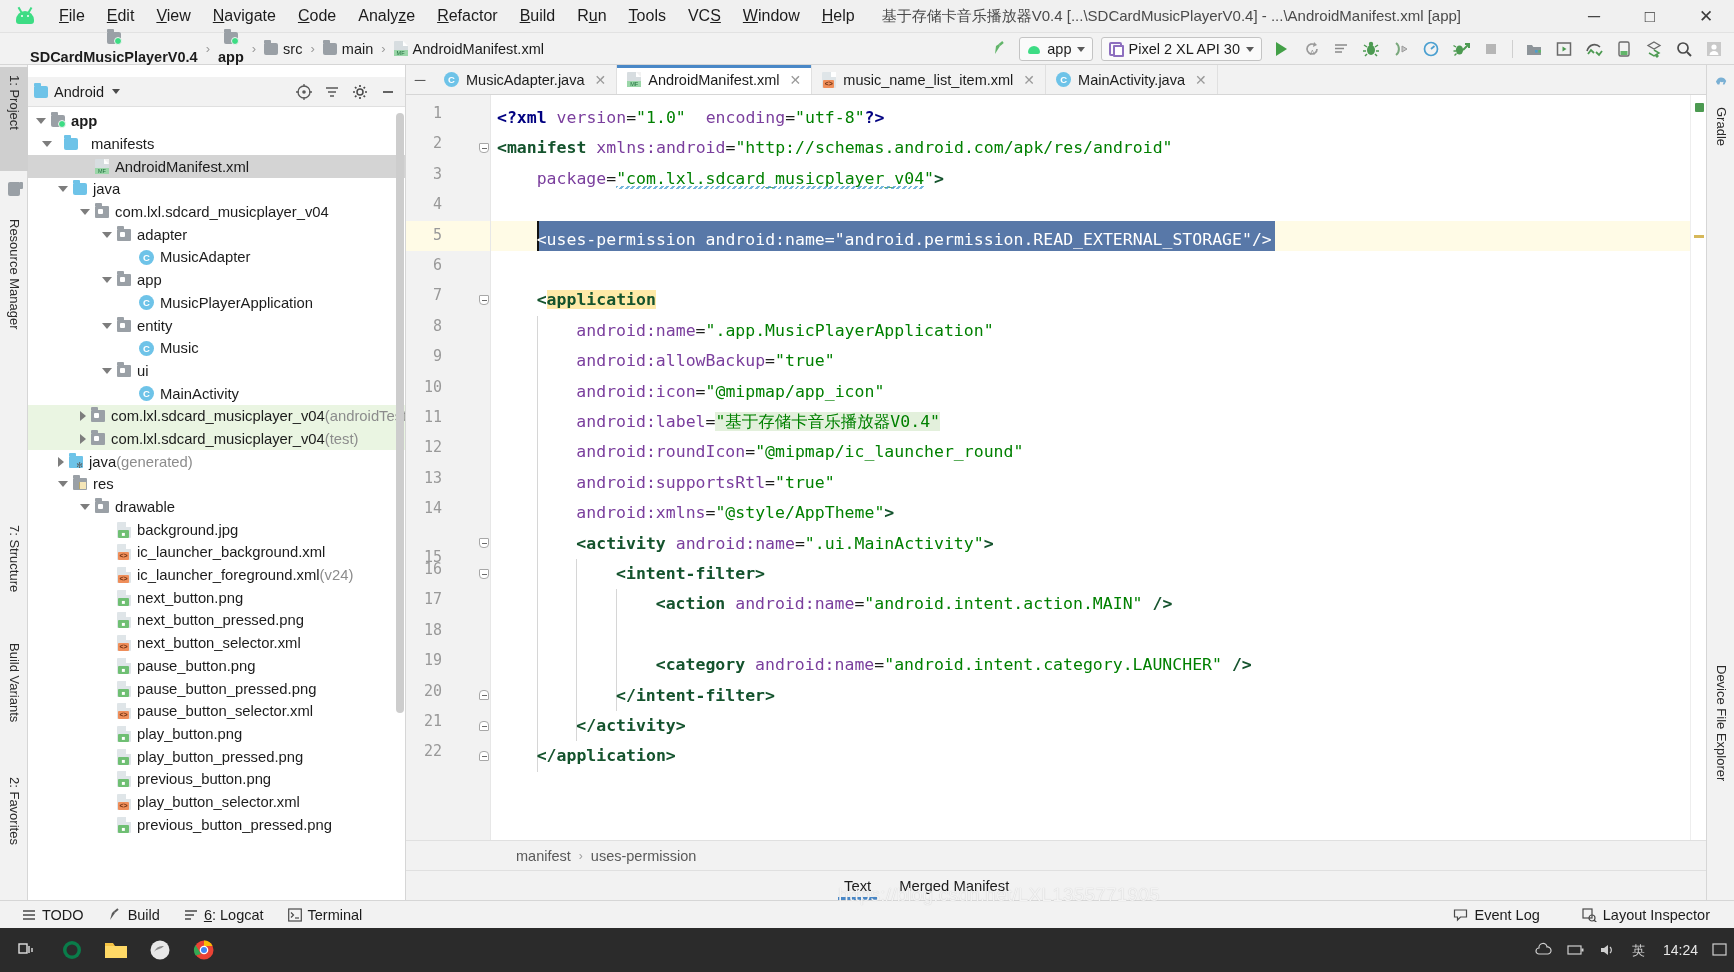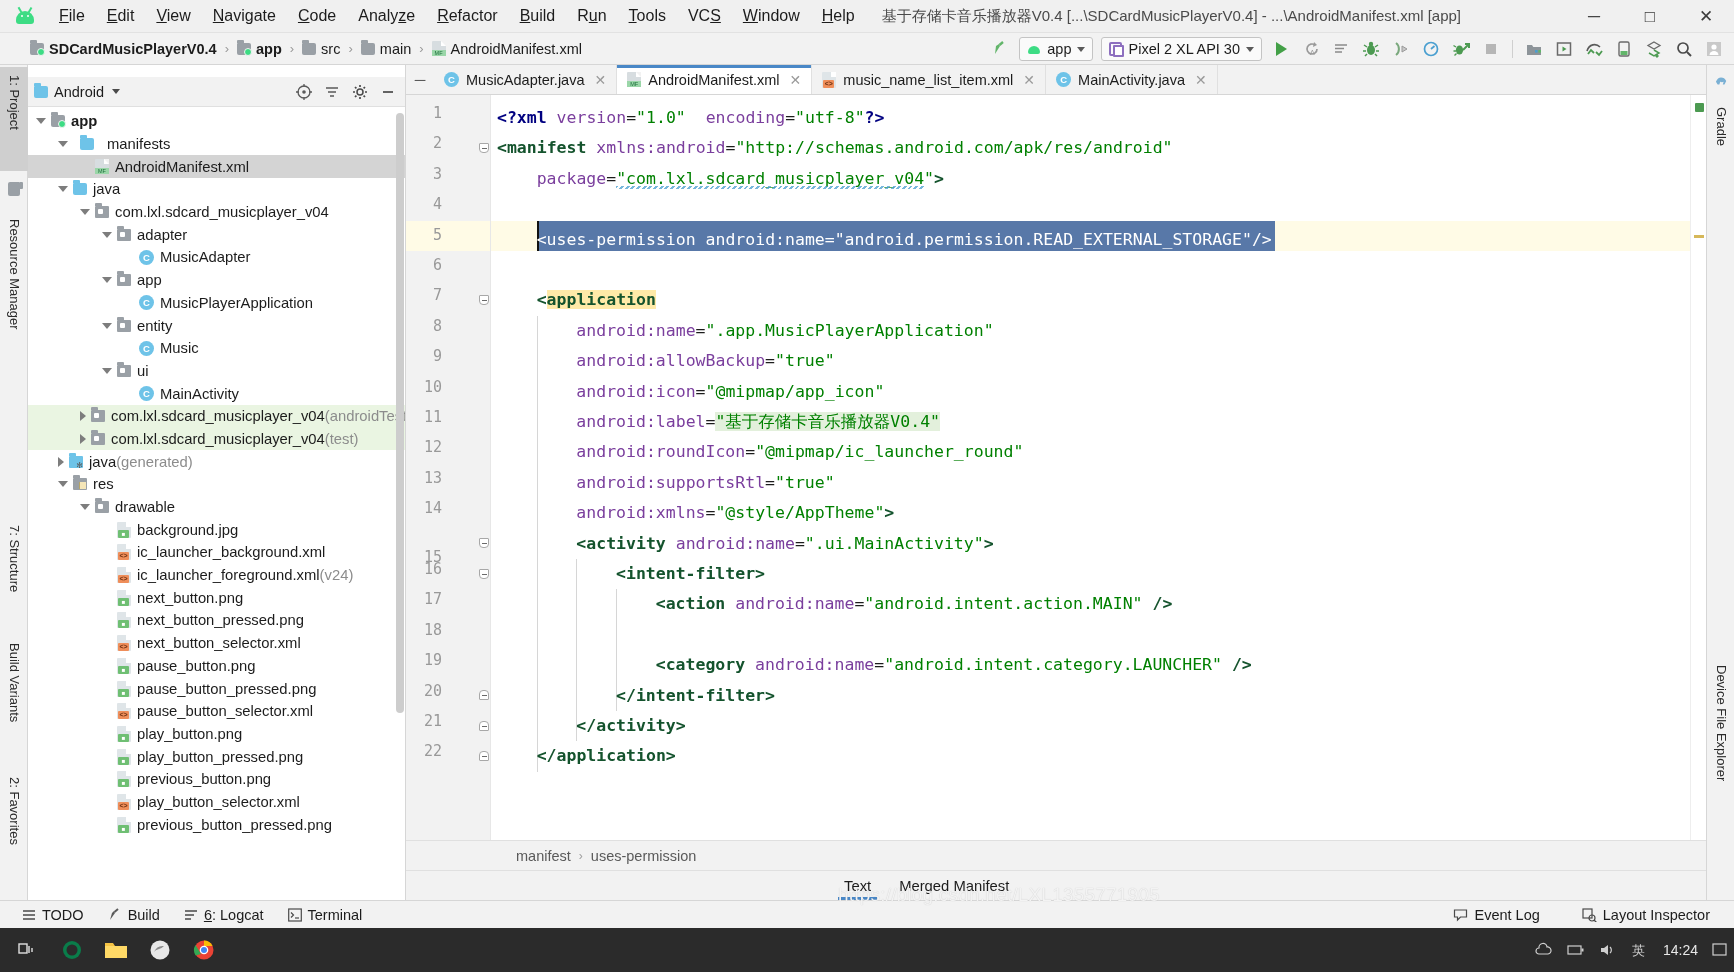--- a/index.html
+++ b/index.html
@@ -52,21 +52,21 @@
 
   
   .navbar {
     height: 32px; flex: 0 0 32px; background: #f2f2f2;
     display: flex; align-items: center; padding-left: 28px;
     border-bottom: 1px solid #d6d6d6; position: relative;
   }
   .crumb { display: flex; align-items: center; font-size: 14.5px; color: #1c1c1c; }
   .crumb .sep { color: #9a9a9a; margin: 0 6px; font-size: 13px; }
   .crumb .seg { display: flex; align-items: center; gap: 5px; padding: 1px 2px; }
-  .crumb .seg.bold { font-weight: bold; }
+  .crumb .seg.bold { font-weight: bold; flex-direction: column; }
   .ic-folder {
     width: 14px; height: 12px; background: #9aa0a6; border-radius: 1px 2px 2px 2px;
     position: relative; display: inline-block; flex: 0 0 auto;
   }
   .ic-folder::before {
     content:""; position:absolute; left:0; top:-3px; width:7px; height:3px;
     background:#9aa0a6; border-radius:1px 1px 0 0;
   }
   .ic-folder.mod::after {
     content:""; position:absolute; right:-1px; bottom:-1px; width:6px; height:6px;
@@ -518,21 +518,21 @@
               <path d="M3 8h10" stroke="#4a4a4a" stroke-width="1.7"></path>
             </svg>
         </div>
       </div>
       <div class="tree" id="tree">
           <div class="row" style="padding-left: 8px;">
             <span class="arrow down"></span>
             <span class="ico ic-folder mod"></span>
             <span style="font-weight:bold">app</span>
           </div>
-          <div class="row" style="padding-left: 30px; gap: 7px;">
+          <div class="row" style="padding-left: 14px; gap: 7px;">
             <span class="arrow down"></span>
             <span class="ico ic-folder blue"></span>
             <span>manifests</span>
           </div>
           <div class="row sel" style="padding-left: 52px;">
             <span class="arrow none"></span>
             <span class="ico ic-mf"></span>
             <span>AndroidManifest.xml</span>
           </div>
           <div class="row" style="padding-left: 30px;">

